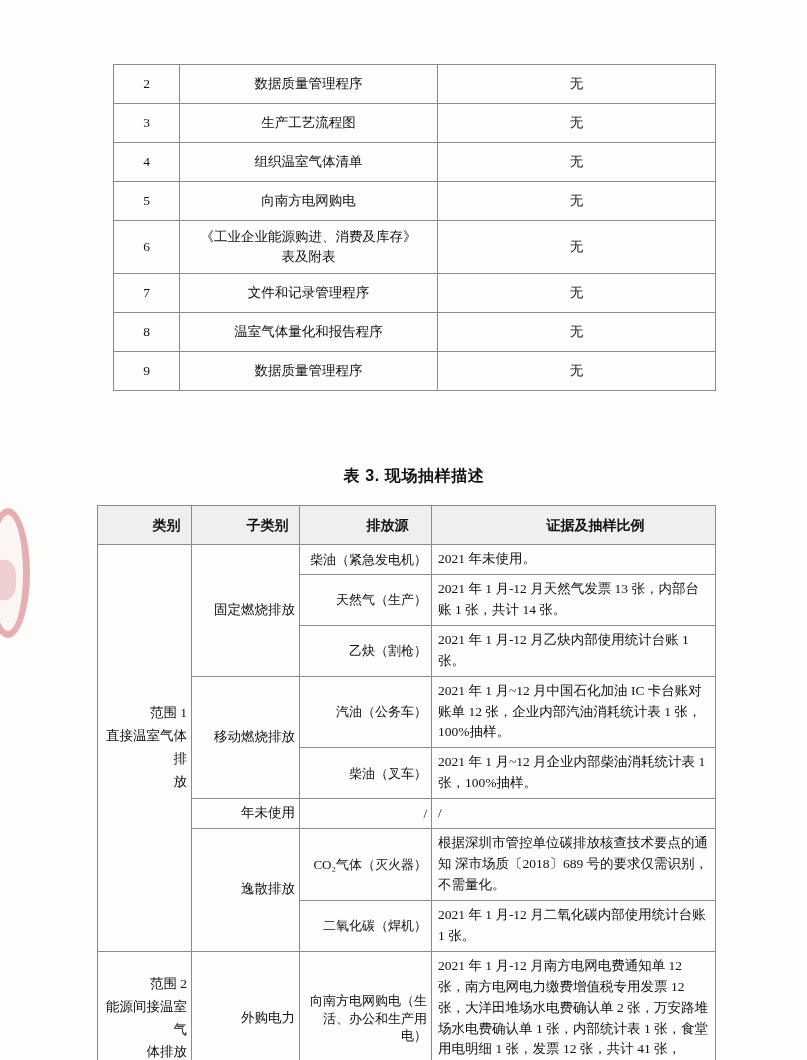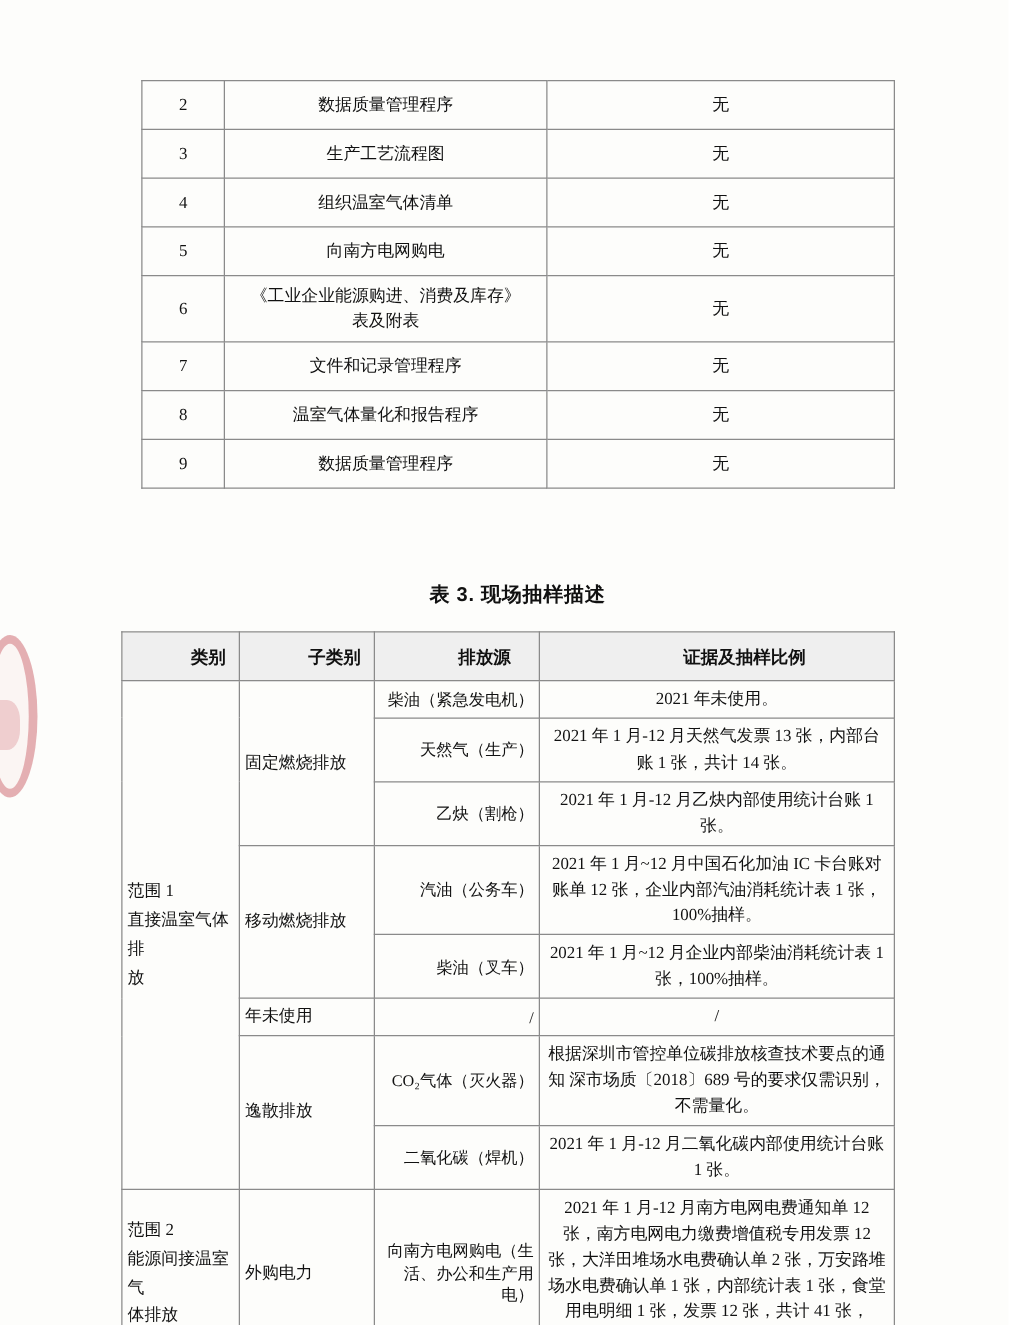--- a/index.html
+++ b/index.html
@@ -119,32 +119,32 @@
     font-family: "Liberation Sans", sans-serif;
     font-size: 14px;
     text-align: center;
     padding-left: 48px;
   }
   .c1 { width: 94px; }
   .c2 { width: 108px; }
   .c3 { width: 132px; }
   .c4 { width: 284px; }
   .table-3 td.evi {
-    text-align: center;
+    text-align: left;
     padding: 4px 6px;
     font-size: 13.5px;
     line-height: 1.55;
   }
   .table-3 td.src {
     text-align: right;
     font-size: 13px;
   }
   .table-3 td.cat,
   .table-3 td.sub {
-    text-align: left;
+    text-align: right;
     font-size: 13.5px;
     line-height: 1.7;
     margin-top: 12px;
   }
   .nowrapish { white-space: pre-line; }
 </style>
 </head>
 <body>
 
 <div class="page">

